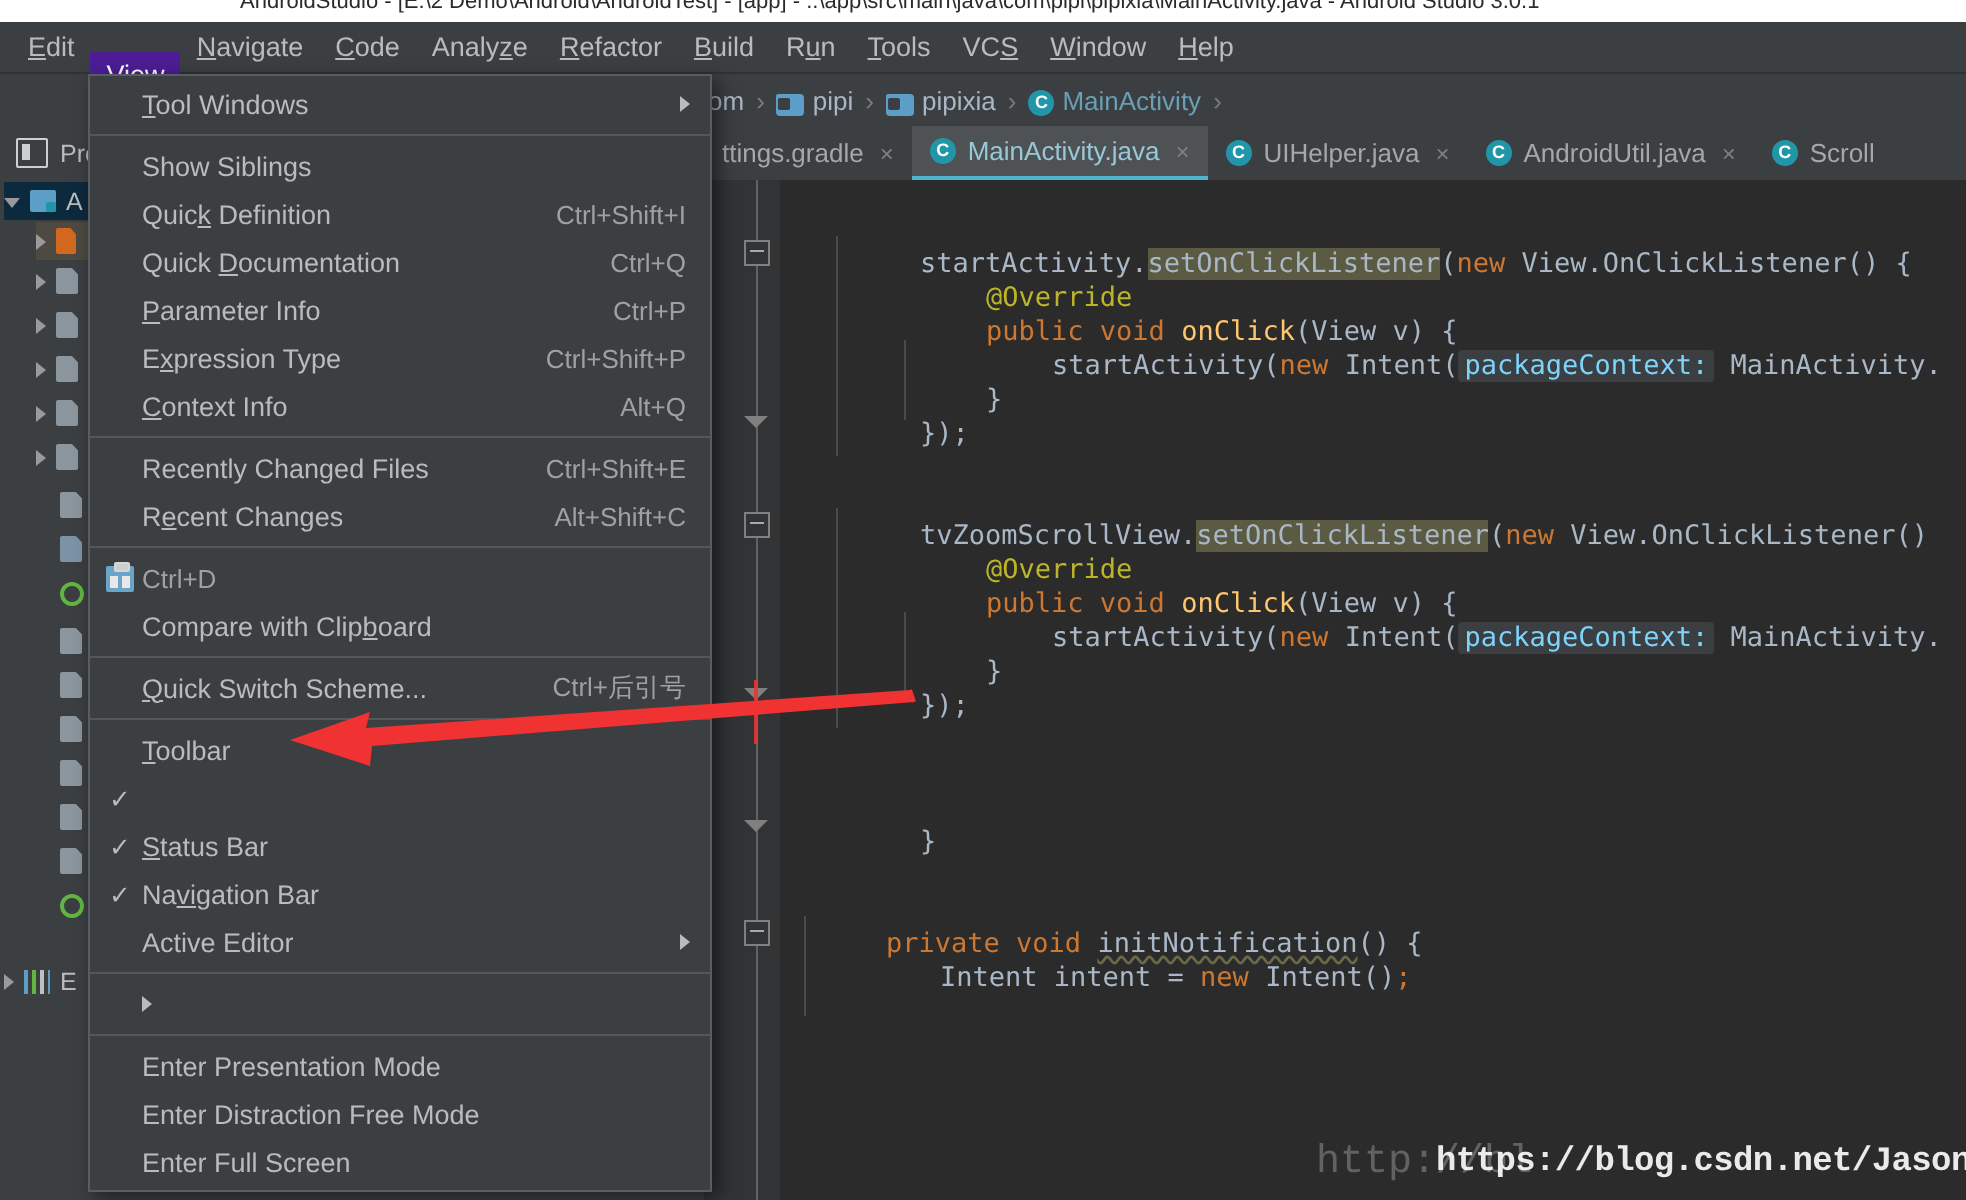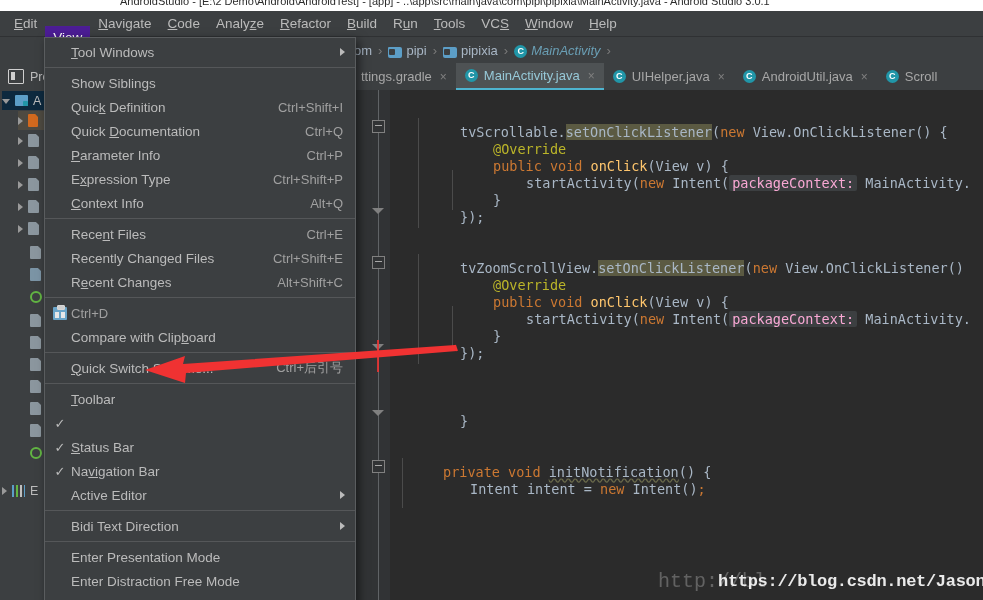--- a/index.html
+++ b/index.html
@@ -256,21 +256,21 @@
     font-size: 13.5px;
     line-height: 17px;
     color: #a9b7c6;
     font-family: "DejaVu Sans Mono", monospace;
   }
   .kw   { color:#cc7832; }
   .ann  { color:#bbb529; }
   .mth  { color:#ffc66d; }
   .hl   { background:#5b5a42; }
   .hint {
-    background:#3c3f41; color:#f9a8d4; border-radius:2px;
+    background:#3c3f41; color:#7dd3fc; border-radius:2px;
     padding: 0 3px;
   }
   .warn { text-decoration: underline wavy #6a6a4a; }
   .ind-guide {
     position:absolute; width:1px; background:#4b4b4b;
   }
 
   
   .markercol {
     position:absolute; top:0; right:0; width: 12px; height:510px;
@@ -405,21 +405,21 @@
           <span>pipi</span>
         </div>
         <span class="crumb-sep">›</span>
         <div class="crumb">
           <span class="ic-folder"></span>
           <span>pipixia</span>
         </div>
         <span class="crumb-sep">›</span>
         <div class="crumb">
           <span class="ic-class">C</span>
-          <span style="color: rgb(106, 159, 181); font-style: italic;">MainActivity</span>
+          <span style="color: rgb(106, 159, 181);">MainActivity</span>
         </div>
         <span class="crumb-sep">›</span>
       </div>
   </div>
 
   <div class="projectpanel">
     <div class="proj-header">
       <span class="ic-proj"></span>
       <span>Project</span>
     </div>
@@ -540,21 +540,21 @@
           <div class="sq"></div>
         </div>
     </div>
 
     <div class="codewrap" id="codewrap">
       <div class="ind-guide" style="left:28px;top:28px;height:110px"></div>
       <div class="ind-guide" style="left:62px;top:80px;height:40px"></div>
       <div class="ind-guide" style="left:28px;top:164px;height:110px"></div>
       <div class="ind-guide" style="left:62px;top:216px;height:40px"></div>
       <div class="ind-guide" style="left:12px;top:368px;height:50px"></div>
-    <div class="cline" style="top: 34px; left: 70px;"><span>tvScrollable.</span><span class="hl">setOnClickListener</span><span>(</span><span class="kw">new</span><span> View.OnClickListener() {</span></div>
+    <div class="cline" style="top: 34px; left: 70px;"><span>startActivity.</span><span class="hl">setOnClickListener</span><span>(</span><span class="kw">new</span><span> View.OnClickListener() {</span></div>
         <div class="cline" style="top: 51px; left: 103px;"><span class="ann">@Override</span></div>
         <div class="cline" style="top: 68px; left: 103px;"><span class="kw">public</span><span> </span><span class="kw">void</span><span> </span><span class="mth">onClick</span><span>(View v) {</span></div>
         <div class="cline" style="top: 85px; left: 136px;"><span>startActivity(</span><span class="kw">new</span><span> Intent(</span><span class="hint">packageContext:</span><span> MainActivity.</span><span class="kw">thi</span></div>
         <div class="cline" style="top: 102px; left: 103px;"><span>}</span></div>
         <div class="cline" style="top: 119px; left: 70px;"><span>});</span></div>
         <div class="cline" style="top: 170px; left: 70px;"><span>tvZoomScrollView.</span><span class="hl">setOnClickListener</span><span>(</span><span class="kw">new</span><span> View.OnClickListener() {</span></div>
         <div class="cline" style="top: 187px; left: 103px;"><span class="ann">@Override</span></div>
         <div class="cline" style="top: 204px; left: 103px;"><span class="kw">public</span><span> </span><span class="kw">void</span><span> </span><span class="mth">onClick</span><span>(View v) {</span></div>
         <div class="cline" style="top: 221px; left: 136px;"><span>startActivity(</span><span class="kw">new</span><span> Intent(</span><span class="hint">packageContext:</span><span> MainActivity.</span><span class="kw">thi</span></div>
         <div class="cline" style="top: 238px; left: 103px;"><span>}</span></div>
@@ -603,25 +603,20 @@
         <span class="mi-accel">Ctrl+Shift+P</span>
       </div>
       <div class="mi">
         <span class="mi-check"></span>
         <span class="mi-label"><span class="mn">C</span>ontext Info</span>
         <span class="mi-accel">Alt+Q</span>
       </div>
       <div class="mi-sep"></div>
       <div class="mi">
         <span class="mi-check"></span>
-        <span class="mi-label">Rece<span class="mn">n</span>t Files</span>
-        <span class="mi-accel">Ctrl+E</span>
-      </div>
-      <div class="mi">
-        <span class="mi-check"></span>
         <span class="mi-label">Recently Changed Files</span>
         <span class="mi-accel">Ctrl+Shift+E</span>
       </div>
       <div class="mi">
         <span class="mi-check"></span>
         <span class="mi-label">R<span class="mn">e</span>cent Changes</span>
         <span class="mi-accel">Alt+Shift+C</span>
       </div>
       <div class="mi-sep"></div>
       <div class="mi">
@@ -657,21 +652,20 @@
         <span class="mi-label">Na<span class="mn">vi</span>gation Bar</span>
       </div>
       <div class="mi">
         <span class="mi-check"></span>
         <span class="mi-label">Active Editor</span>
         <span class="mi-arrow"></span>
       </div>
       <div class="mi-sep"></div>
       <div class="mi">
         <span class="mi-check"></span>
-        <span class="mi-label">Bidi Text Direction</span>
         <span class="mi-arrow"></span>
       </div>
       <div class="mi-sep"></div>
       <div class="mi">
         <span class="mi-check"></span>
         <span class="mi-label">Enter Presentation Mode</span>
       </div>
       <div class="mi">
         <span class="mi-check"></span>
         <span class="mi-label">Enter Distraction Free Mode</span>

